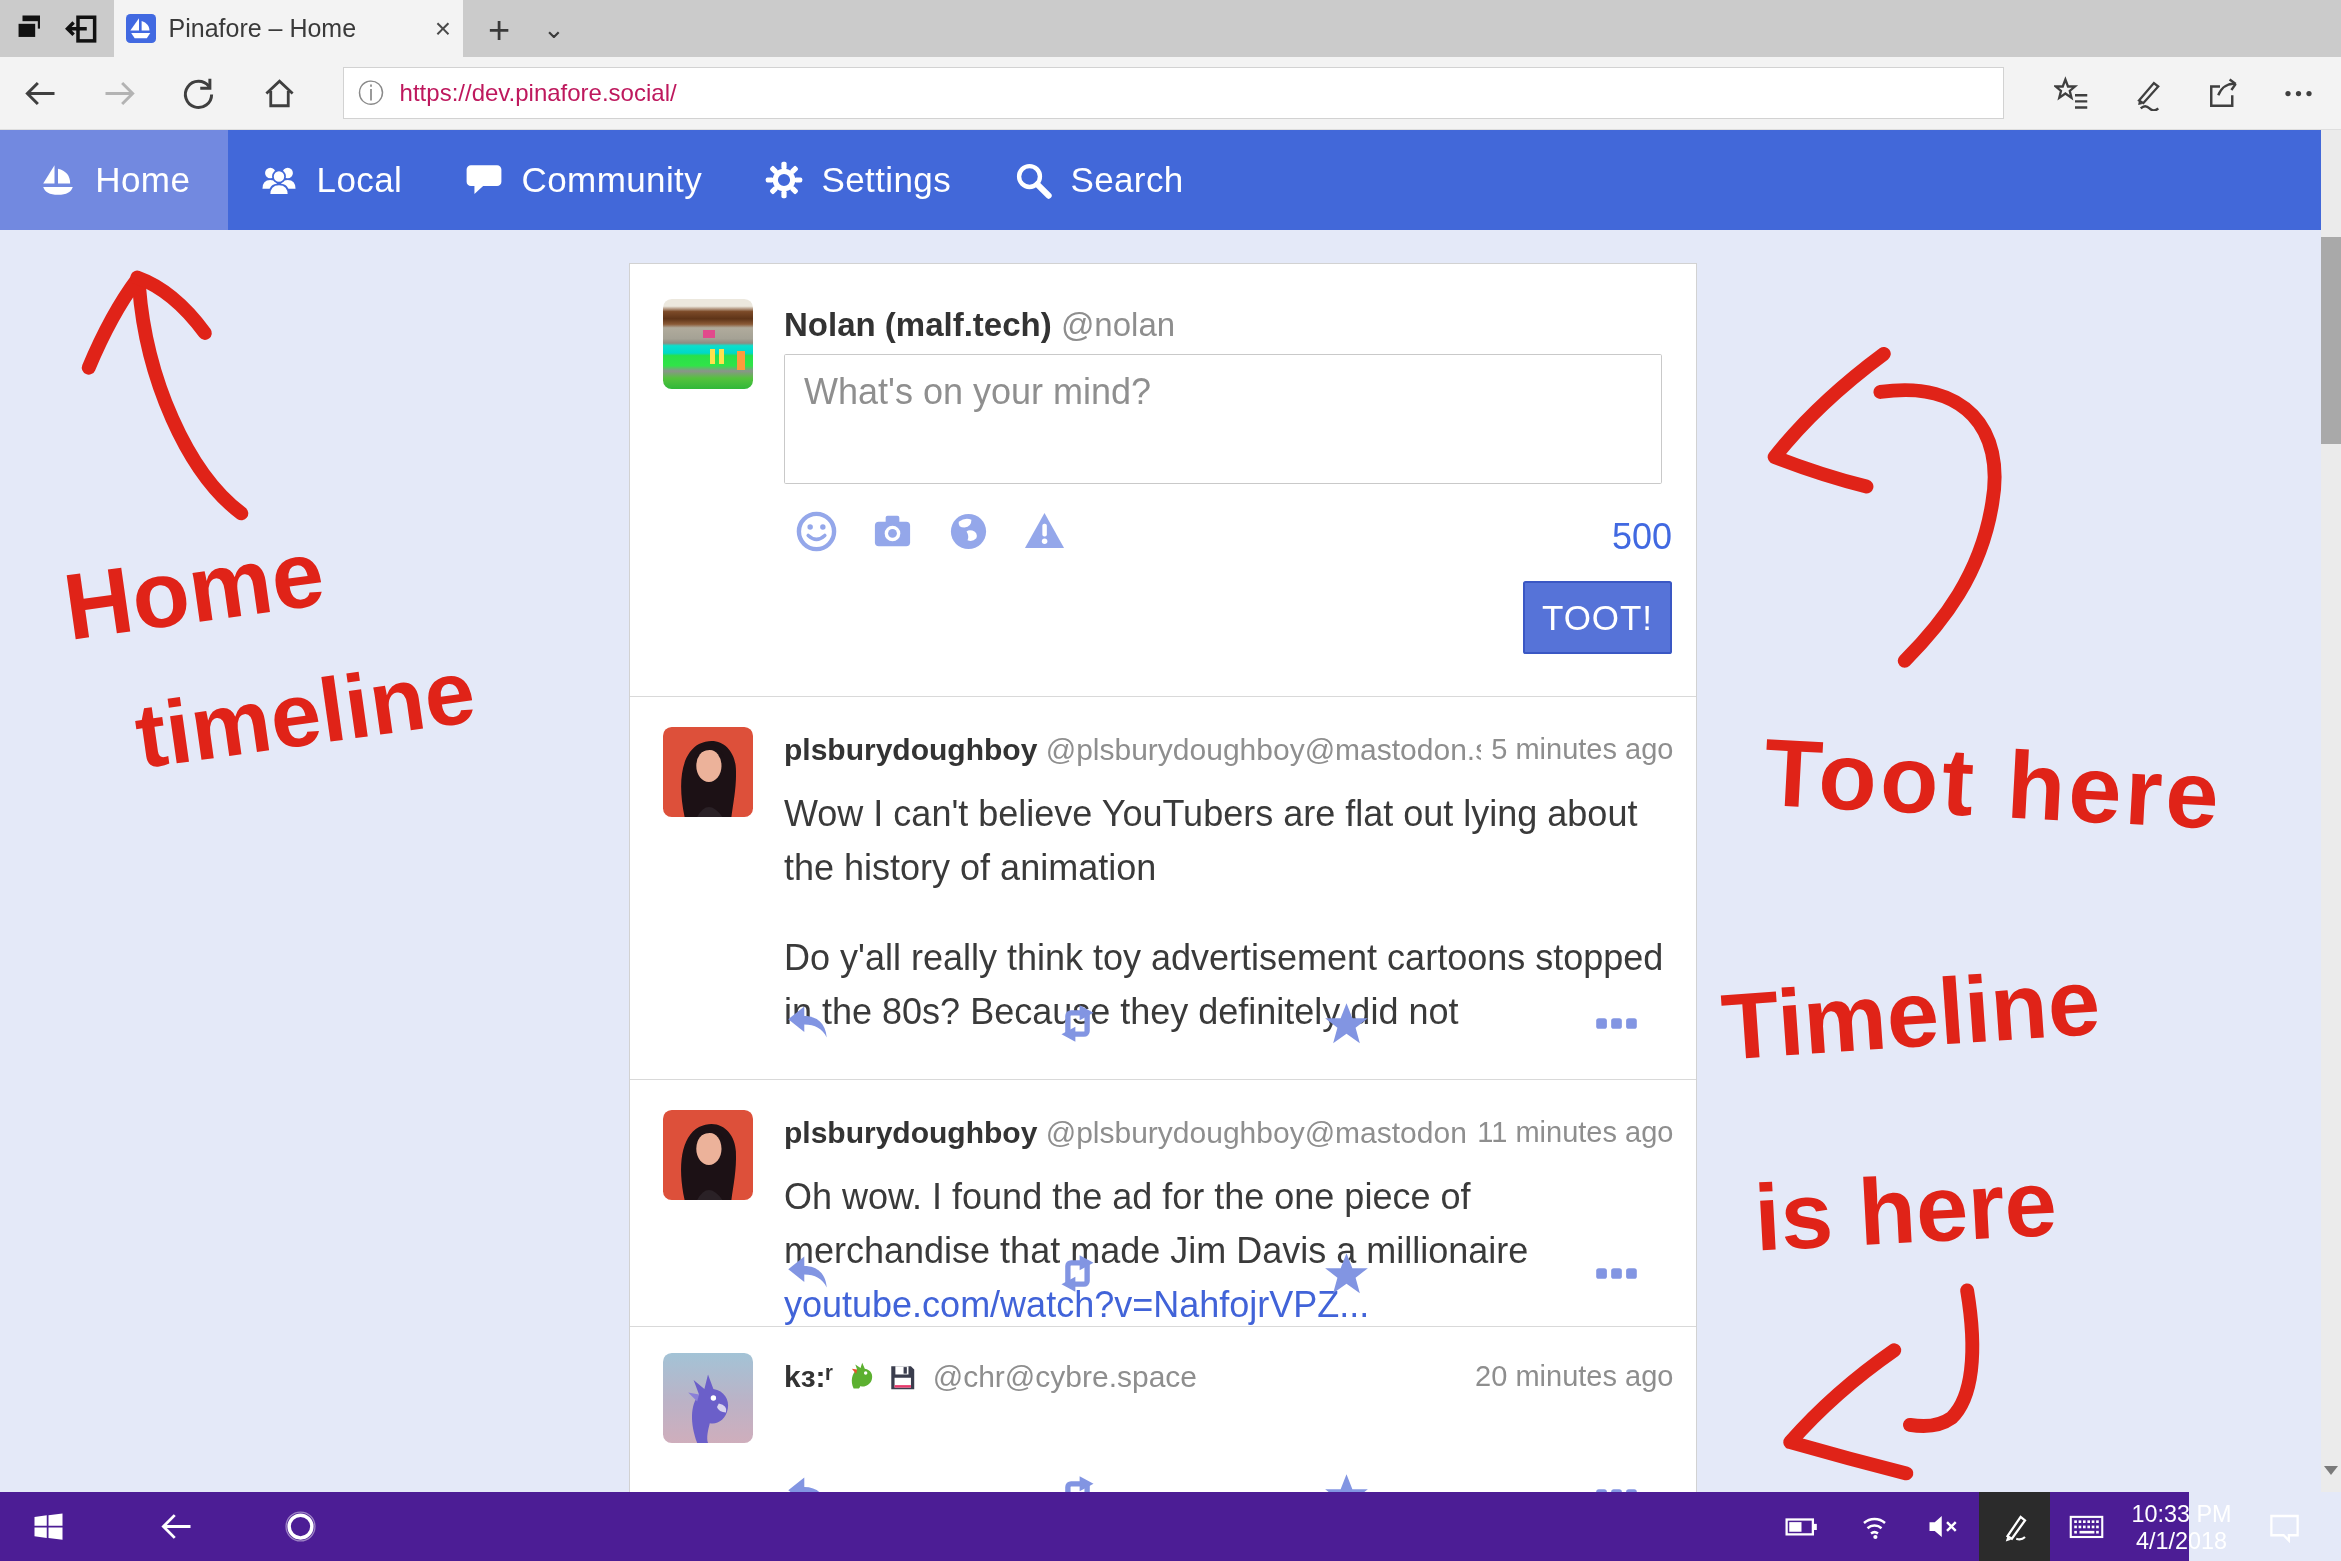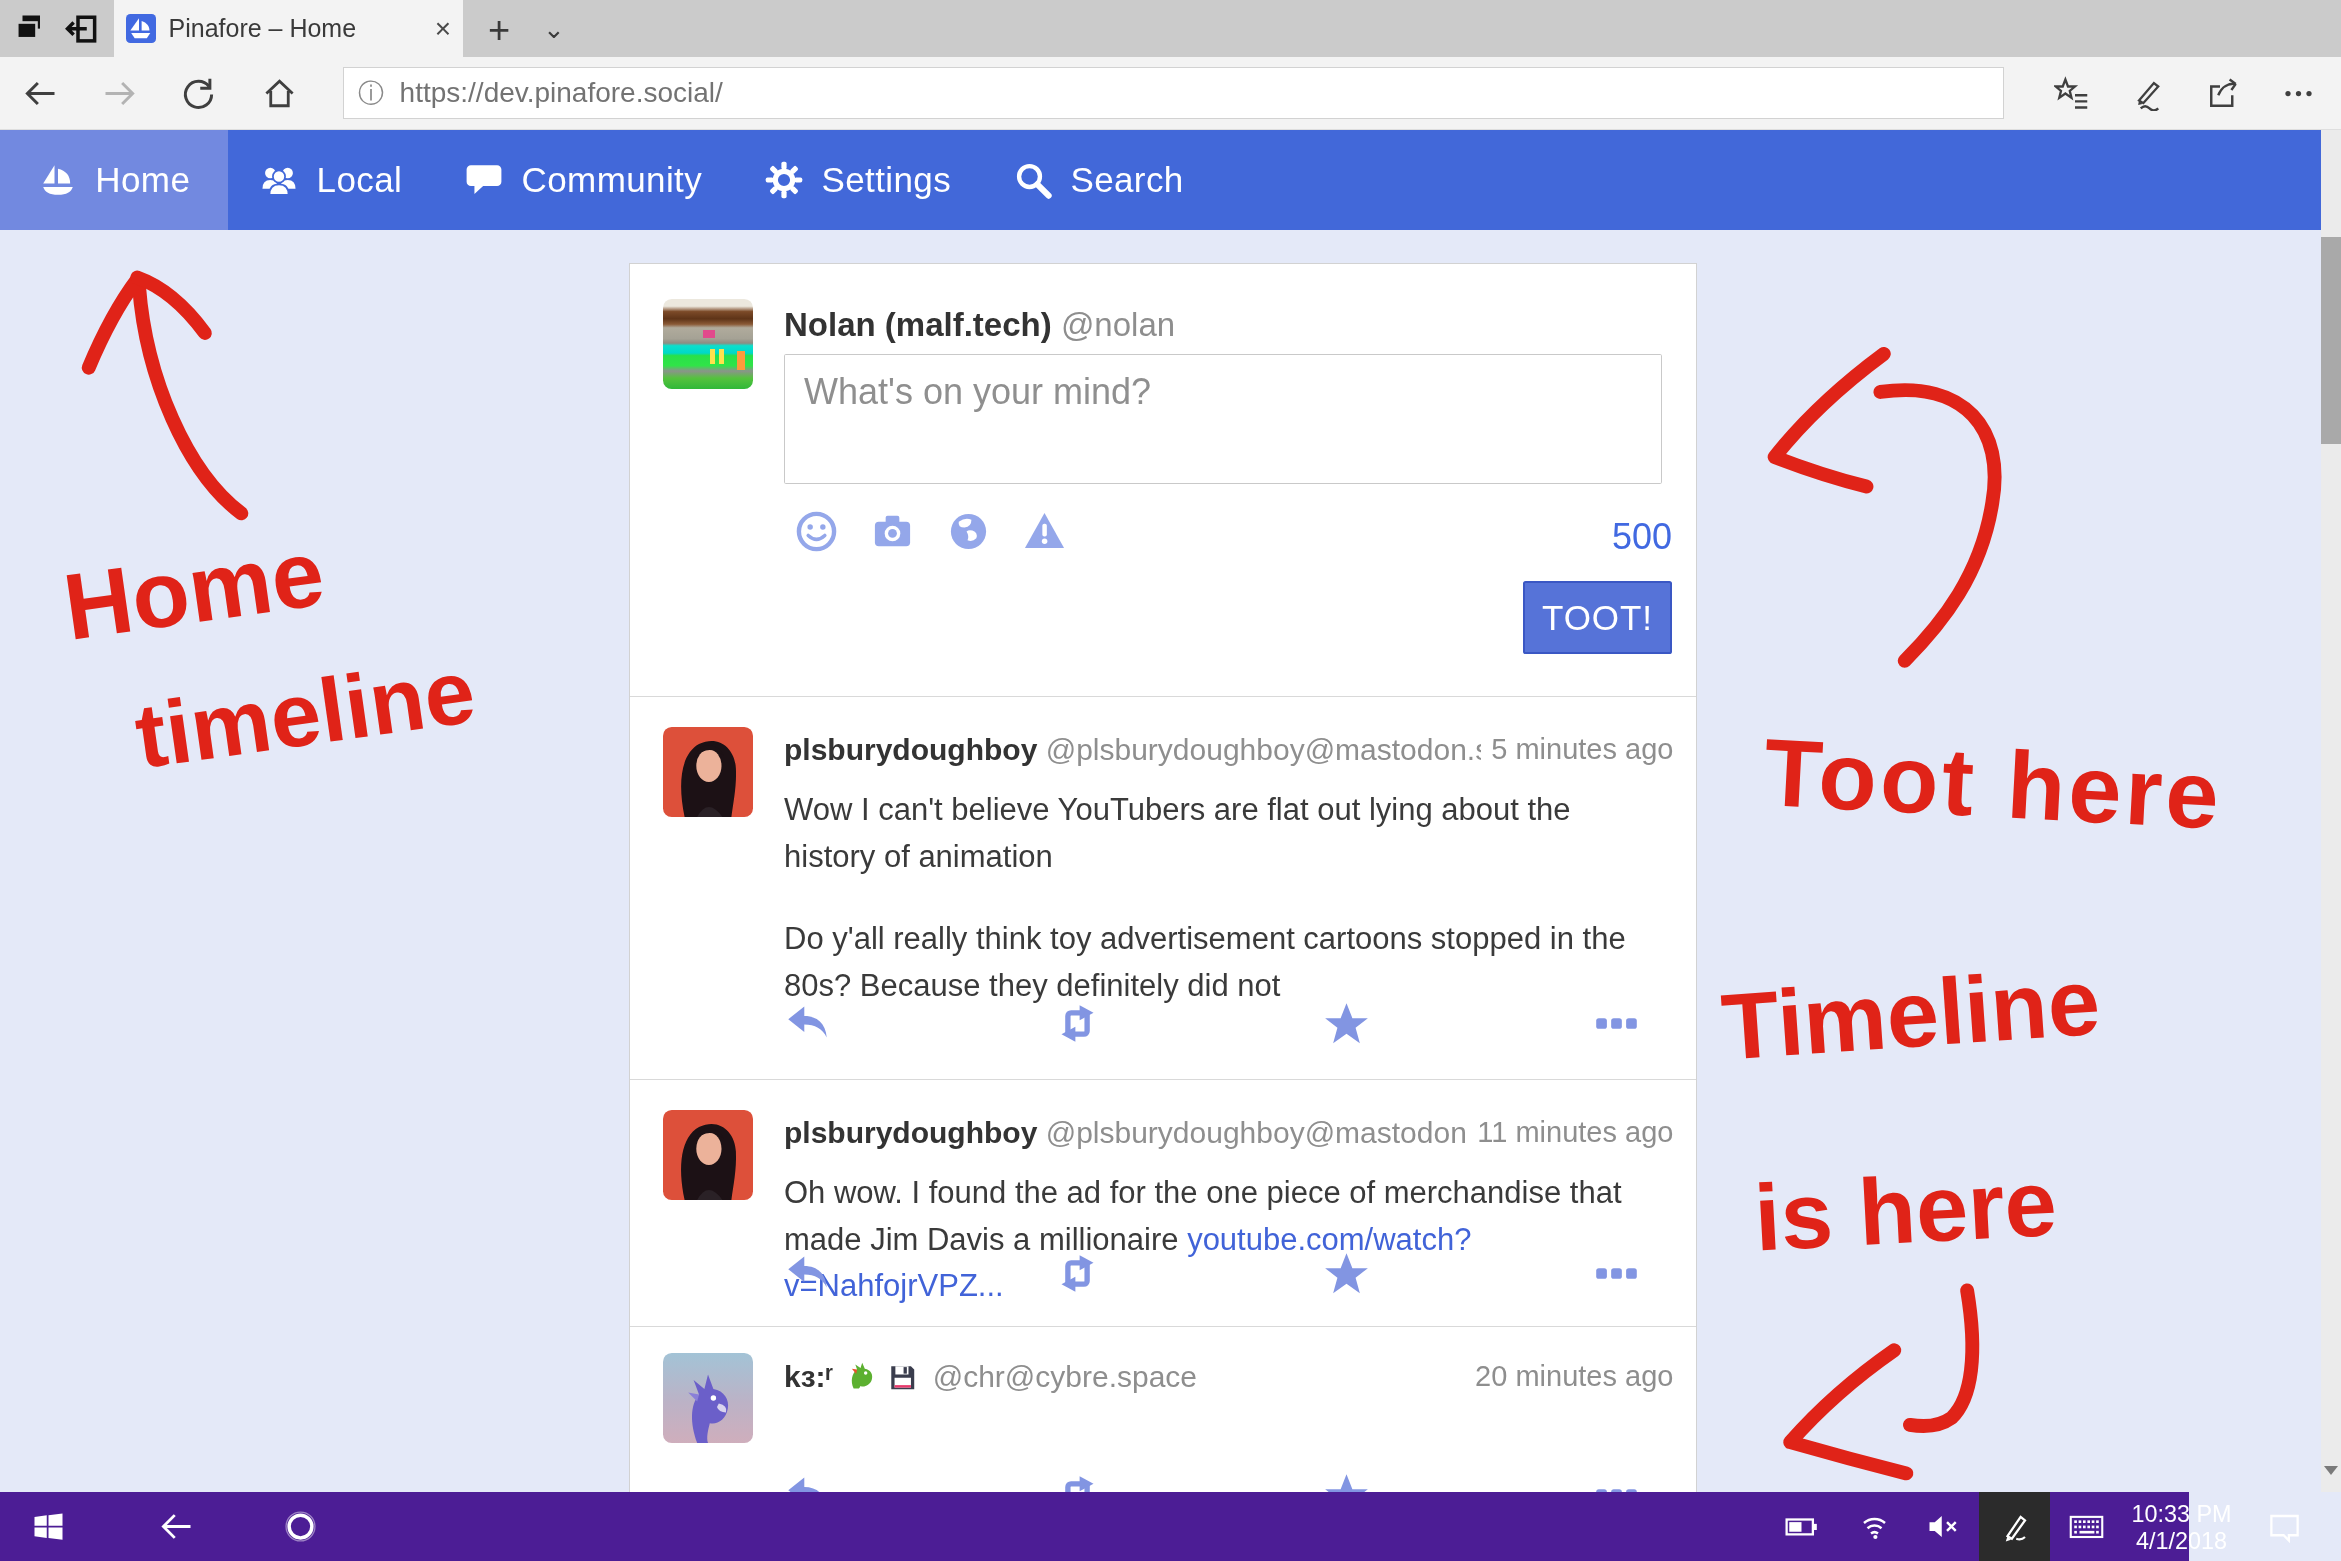--- a/index.html
+++ b/index.html
@@ -16,21 +16,21 @@
   .tab-title { font-size:25px; color:#3a3a3a; margin-left:13px; white-space:nowrap; overflow:hidden; flex:1; }
   .tab-close { font-size:28px; color:#4a4a4a; margin-left:8.7px; line-height:1; }
   .newtab { position:absolute; left:479px; top:8.7px; font-size:38px; color:#3a3a3a; width:40px; text-align:center; }
   .tablist { position:absolute; left:534px; top:14px; font-size:26px; color:#3a3a3a; width:40px; text-align:center; }
 
   .toolbar { position:absolute; left:0; top:57px; width:2342px; height:73px; background:#f3f3f3; border-bottom:1.7px solid #dedede; }
   .tb-ico { position:absolute; top:19px; width:35px; height:35px; }
   .urlbar { position:absolute; left:343px; top:10.4px; width:1661px; height:52px; background:#fff;
             border:0.9px solid #d2d2d2; display:flex; align-items:center; padding:0 14px; }
   .info-glyph { font-size:26px; color:#8a8a8a; margin-right:15.6px; }
-  .url-text { font-size:28px; color:#737373; }
+  .url-text { font-size:24px; color:#be185d; }
 
   
   .nav { position:absolute; left:0; top:130px; width:2321px; height:100px; background:#4268d9;
          display:flex; align-items:stretch; }
   .nav-item { display:flex; align-items:center; gap:17.3px; padding:0 31px; color:#fff; }
   .nav-item.active { background:#7289e0; padding:0 38px; }
   .nav-label { font-size:35px; font-weight:400; letter-spacing:0.4px; }
   .nav-svg { width:40px; height:40px; }
 
   
@@ -54,21 +54,21 @@
               border:2.6px solid #3a57c4; border-radius:2.6px; color:#fff; font-size:35px; font-weight:400;
               font-family:"Liberation Sans",sans-serif; letter-spacing:0.9px; }
 
   .post { position:relative; border-top:1.7px solid #d9d9d9; }
   .post-1 { height:383px; }
   .post-2 { height:247px; }
   .post-3 { height:347px; }
   .post .avatar { top:29.5px; }
   .post-head { position:absolute; left:154px; right:22.6px; top:36px; font-size:30px; white-space:nowrap; overflow:hidden; }
   .post-time { position:absolute; right:22.6px; top:36px; font-size:29px; color:#8e8e8e; background:#fff; padding-left:10.4px; }
-  .post-body { position:absolute; left:154px; width:880px; font-size:31px; color:#3a3a3a; line-height:1.5; }
+  .post-body { position:absolute; left:154px; width:880px; font-size:36px; color:#3a3a3a; line-height:1.5; }
   .post-link { color:#4163d8; text-decoration:none; }
   .actions { position:absolute; left:154px; right:56px; display:flex; justify-content:space-between;
              align-items:center; color:#8295e2; }
   .act { width:47px; height:43px; }
 
   
   .scrollbar { position:absolute; left:2321px; top:130px; width:21px; height:1362px; background:#ebebeb; }
   .scroll-thumb { position:absolute; left:0; top:107px; width:21px; height:207px; background:#a9a9a9; }
   .scroll-down { position:absolute; left:2.6px; top:1336px; width:0; height:0;
                  border-left:7.8px solid transparent; border-right:7.8px solid transparent; border-top:9.5px solid #7a7a7a; }

